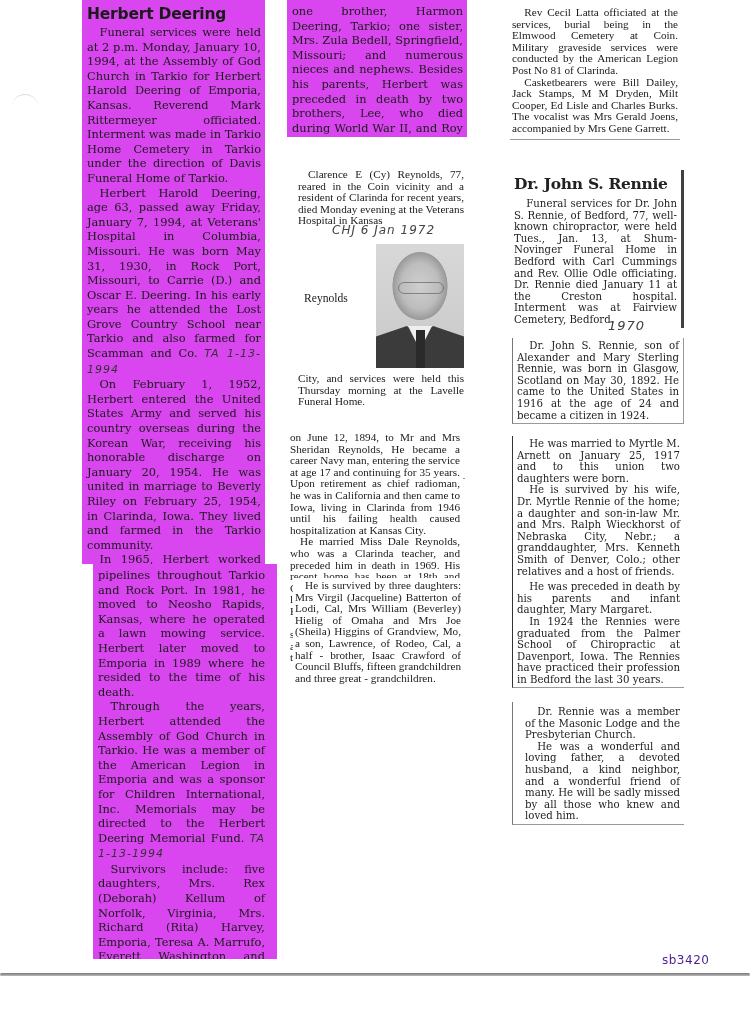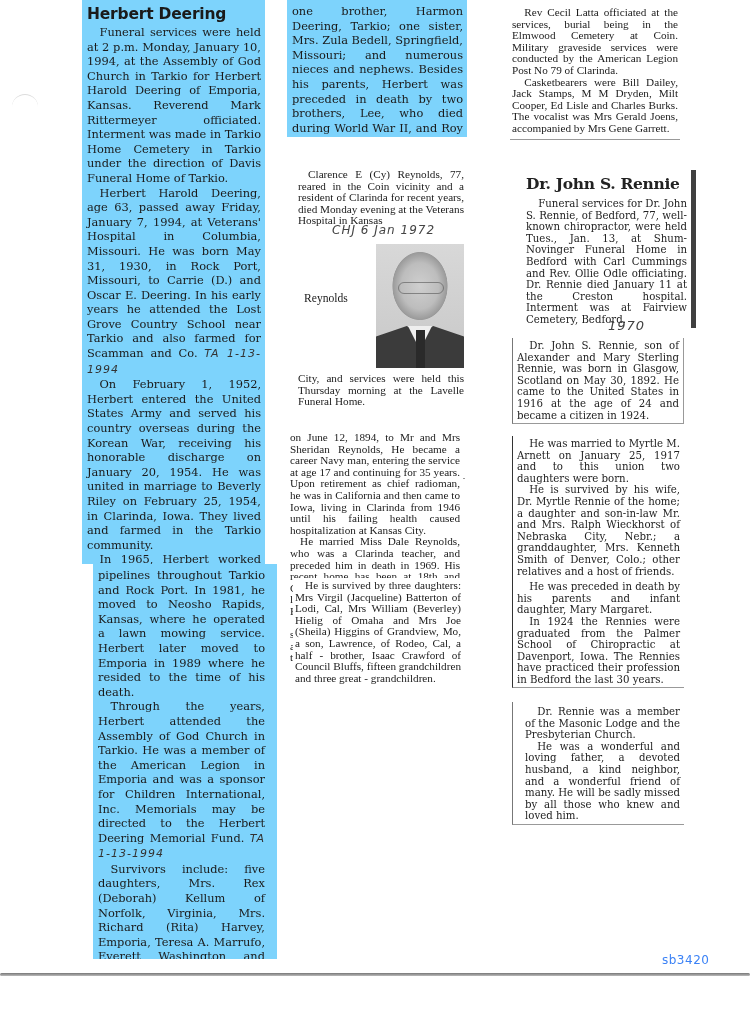--- a/index.html
+++ b/index.html
@@ -1,20 +1,20 @@
 <!DOCTYPE html>
 <html><head>
 <meta charset="utf-8">
 <style>
   * { box-sizing: border-box; margin: 0; padding: 0; }
   html, body { width: 750px; height: 1033px; background: #ffffff; overflow: hidden; }
   body { position: relative; font-family: "DejaVu Serif", serif; color: #1a1a1a; }
 
   .clip { position: absolute; overflow: hidden; }
-  .gray { background: #7dd3fc; }
+  .gray { background: #d946ef; }
   .white { background: #ffffff; }
   .clip p { text-align: justify; }
   .clip.gray p { text-indent: 1.1em; }
 
   
   #hd1 { left: 82px; top: 0px; width: 183px; height: 564px; padding: 2px 4px 0 5px; font-size: 11.4px; line-height: 14.6px; }
   #hd2 { left: 93px; top: 564px; width: 184px; height: 395px; padding: 4px 12px 0 5px; font-size: 11.4px; line-height: 14.6px; }
   #hd1 h1 { font-family: "DejaVu Sans", sans-serif; font-weight: bold; font-size: 15.5px; line-height: 20px; margin: 2px 0 1px 0; letter-spacing: -0.2px; }
   .hand { font-family: "DejaVu Sans", sans-serif; font-style: italic; font-weight: normal; color: #333; letter-spacing: 1px; font-size: 11px; }
 
@@ -43,29 +43,29 @@
   #crTop p { text-indent: 0.9em; }
   #crMid { left: 287px; top: 428px; width: 176px; padding: 4px 3px 2px 3px; }
 
   
   #latta { left: 510px; top: 5px; width: 170px; padding: 2px 2px 4px 2px; border-bottom: 1px solid #999; }
   #latta p { text-indent: 1.1em; }
 
   
   .rennie { font-family: "DejaVu Serif", serif; font-size: 10.2px; line-height: 11.6px; color: #222; }
   .rennie p { text-indent: 1.2em; }
-  #rn1 { left: 512px; top: 170px; width: 172px; padding: 2px 4px 2px 2px; border-right: 5px solid #404040; margin-left: 12px; }
+  #rn1 { left: 512px; top: 170px; width: 172px; padding: 2px 4px 2px 2px; border-right: 3px solid #404040; }
   #rn1 h2 { font-family: "DejaVu Serif", serif; font-weight: bold; font-size: 15.5px; line-height: 20px; margin: 2px 0 4px 0; letter-spacing: -0.3px; text-indent: 0; }
   .hand1970 { font-family: "DejaVu Sans", sans-serif; font-style: italic; font-size: 13px; color: #404040; position: absolute; left: 608px; top: 318px; letter-spacing: 1px; }
   #rn2 { left: 512px; top: 338px; width: 172px; padding: 2px 4px 2px 4px; border-right: 1px solid #999; border-left: 1px solid #777; border-bottom: 1px solid #999; }
   #rn3 { left: 512px; top: 436px; width: 172px; padding: 2px 4px 2px 4px; border-left: 1px solid #333; border-bottom: 1px solid #999; }
   #rn4 { left: 512px; top: 702px; width: 172px; padding: 4px 4px 2px 12px; border-left: 1px solid #777; border-bottom: 1px solid #999; }
 
   .pageline { position: absolute; left: 0; top: 973px; width: 750px; height: 3px; background: linear-gradient(#777, #bbb); border-radius: 2px; }
-  .sdnum { position: absolute; left: 662px; top: 953px; font-family: "DejaVu Sans", sans-serif; font-size: 12px; color: #3b82f6; letter-spacing: 0.5px; }
+  .sdnum { position: absolute; left: 662px; top: 953px; font-family: "DejaVu Sans", sans-serif; font-size: 12px; color: #4c1d95; letter-spacing: 0.5px; }
   .holemark { position: absolute; left: 12px; top: 94px; width: 26px; height: 26px; border-top: 1px solid #ddd; border-radius: 50%; }
 </style>
 </head>
 <body>
 
 <div class="holemark"></div>
 
 <div class="clip gray" id="hd1">
   <h1>Herbert Deering</h1>
   <p>Funeral services were held at 2 p.m. Monday, January 10, 1994, at the Assembly of God Church in Tarkio for Herbert Harold Deering of Emporia, Kansas. Reverend Mark Rittermeyer officiated. Interment was made in Tarkio Home Cemetery in Tarkio under the direction of Davis Funeral Home of Tarkio.</p>
@@ -107,21 +107,21 @@
   <p>on June 12, 1894, to Mr and Mrs Sheridan Reynolds, He became a career Navy man, entering the service at age 17 and continuing for 35 years. Upon retirement as chief radioman, he was in California and then came to Iowa, living in Clarinda from 1946 until his failing health caused hospitalization at Kansas City.</p>
   <p class="indent">He married Miss Dale Reynolds, who was a Clarinda teacher, and preceded him in death in 1969. His recent home has been at 18th and Garfield Sts, and since September has lived with his daughter, Mrs Joe Higgins at Grandview, Mo.</p>
   <p class="indent">He served the city as police chief several years ago, and more recently as police judge. He was a member of the United</p>
 </div>
 
 <div class="clip white news" id="cr2" style="top:578px; left:293px;">
   <p class="indent">He is survived by three daughters: Mrs Virgil (Jacqueline) Batterton of Lodi, Cal, Mrs William (Beverley) Hielig of Omaha and Mrs Joe (Sheila) Higgins of Grandview, Mo, a son, Lawrence, of Rodeo, Cal, a half - brother, Isaac Crawford of Council Bluffs, fifteen grandchildren and three great - grandchildren.</p>
 </div>
 
 <div class="clip white news" id="latta">
-  <p>Rev Cecil Latta officiated at the services, burial being in the Elmwood Cemetery at Coin. Military graveside services were conducted by the American Legion Post No 79 of Clarinda.</p>
+  <p>Rev Cecil Latta officiated at the services, burial being in the Elmwood Cemetery at Coin. Military graveside services were conducted by the American Legion Post No 81 of Clarinda.</p>
   <p>Casketbearers were Bill Dailey, Jack Stamps, M M Dryden, Milt Cooper, Ed Lisle and Charles Burks. The vocalist was Mrs Gerald Joens, accompanied by Mrs Gene Garrett.</p>
 </div>
 
 <div class="clip white rennie" id="rn1">
   <h2>Dr. John S. Rennie</h2>
   <p>Funeral services for Dr. John S. Rennie, of Bedford, 77, well-known chiropractor, were held Tues., Jan. 13, at Shum-Novinger Funeral Home in Bedford with Carl Cummings and Rev. Ollie Odle officiating. Dr. Rennie died January 11 at the Creston hospital. Interment was at Fairview Cemetery, Bedford.</p>
 </div>
 <span class="hand1970">1970</span>
 
 <div class="clip white rennie" id="rn2">

